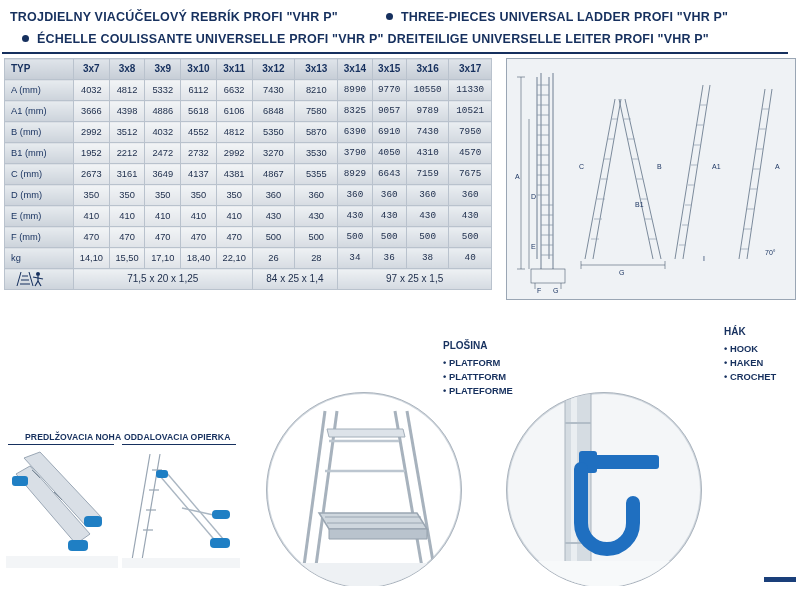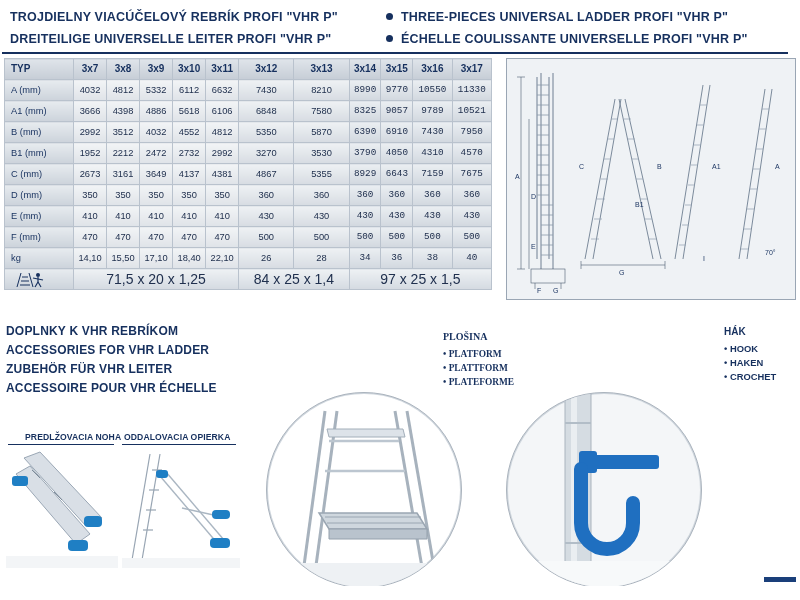--- a/index.html
+++ b/index.html
@@ -52,21 +52,21 @@
   table.spec td.rowhead{
     background:linear-gradient(#e7ebef,#ccd3db);
     text-align:left;padding-left:6px;font-weight:normal;color:#16305e;width:62px;
   }
   table.spec td.cell{background:linear-gradient(#f2f4f6,#dfe3e8);}
   table.spec td.cell.g2{background:linear-gradient(#eef1f4,#d7dce2);}
   table.spec td.cell.g3{background:linear-gradient(#eaeef2,#d2d8df);font-family:Liberation Mono, monospace;}
   .kg-row td.rowhead{position:relative;}
   .note-row td{
     background:linear-gradient(#eef1f4,#d4dae1);
-    font-size:14px;color:#24324c;
+    font-size:10px;color:#24324c;
   }
   .note-row td.iconcell{
     background:linear-gradient(#e7ebef,#ccd3db);
   }
 
   
   .icon-cell svg{vertical-align:middle;}
 
   
   .drawing-panel{
@@ -110,24 +110,24 @@
 <div class="page">
 
   <div class="titles">
     <div class="title-row">
       <div class="title-cell title-left">TROJDIELNY VIACÚČELOVÝ REBRÍK PROFI "VHR P"</div>
       <div class="title-cell title-right">
         <span class="bullet"></span><span>THREE-PIECES UNIVERSAL LADDER PROFI "VHR P"</span>
       </div>
     </div>
     <div class="title-row">
-      <div class="title-cell title-left">DREITEILIGE UNIVERSELLE LEITER PROFI "VHR P"</div>
       <div class="title-cell title-right">
         <span class="bullet"></span><span>ÉCHELLE COULISSANTE UNIVERSELLE PROFI "VHR P"</span>
       </div>
+      <div class="title-cell title-left">DREITEILIGE UNIVERSELLE LEITER PROFI "VHR P"</div>
     </div>
   </div>
   <div class="title-underline"></div>
 
   <div class="table-wrap">
     <table class="spec">
       <thead>
         <tr>
           <th class="typ">TYP</th>
           <th>3x7</th>
@@ -419,33 +419,27 @@
       <g stroke="#4a5b70" stroke-width="0.6" fill="none">
         <rect x="24" y="210" width="34" height="14"></rect>
         <line x1="28" y1="224" x2="28" y2="230"></line>
         <line x1="54" y1="224" x2="54" y2="230"></line>
       </g>
       <text x="30" y="234" font-size="7" fill="#16305e" font-family="Liberation Sans, sans-serif">F</text>
       <text x="46" y="234" font-size="7" fill="#16305e" font-family="Liberation Sans, sans-serif">G</text>
     </svg>
   </div>
 
-  <div class="acc-head">
-    <div>DOPLNKY K VHR REBRÍKOM</div>
-    <div>ACCESSORIES FOR VHR LADDER</div>
-    <div>ZUBEHÖR FÜR VHR LEITER</div>
-    <div>ACCESSOIRE POUR VHR ÉCHELLE</div>
-  </div>
 
   <div class="sub-label" style="left:25px;top:432px;">PREDLŽOVACIA NOHA</div>
   <div class="sub-underline" style="left:8px;top:444px;width:106px;"></div>
   <div class="sub-label" style="left:124px;top:432px;">ODDALOVACIA OPIERKA</div>
   <div class="sub-underline" style="left:122px;top:444px;width:114px;"></div>
 
-  <div class="list-block" style="left:443px;top:330px;font-family:Liberation Serif, serif;">
+  <div class="list-block" style="left:443px;top:339px;">
     <div class="head">PLOŠINA</div>
     <div class="item">
       <span>•</span>
       <span>PLATFORM</span>
     </div>
     <div class="item">
       <span>•</span>
       <span>PLATTFORM</span>
     </div>
     <div class="item">

